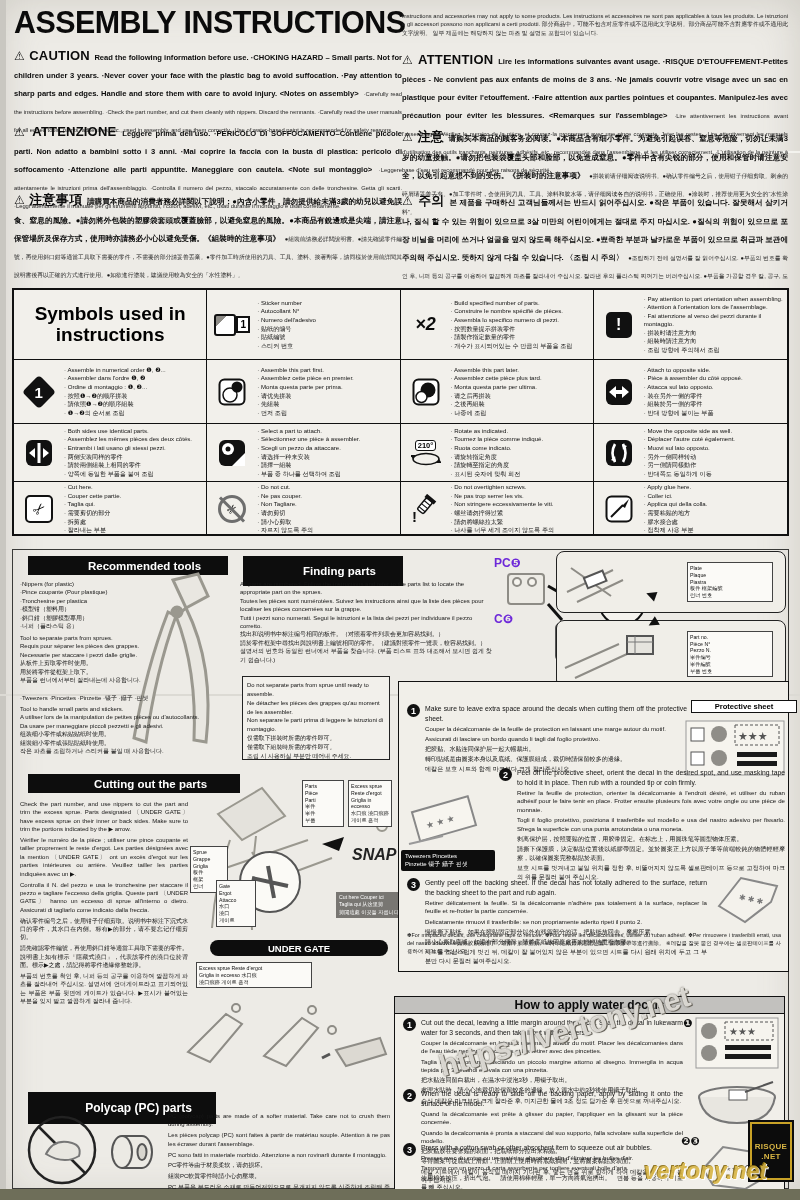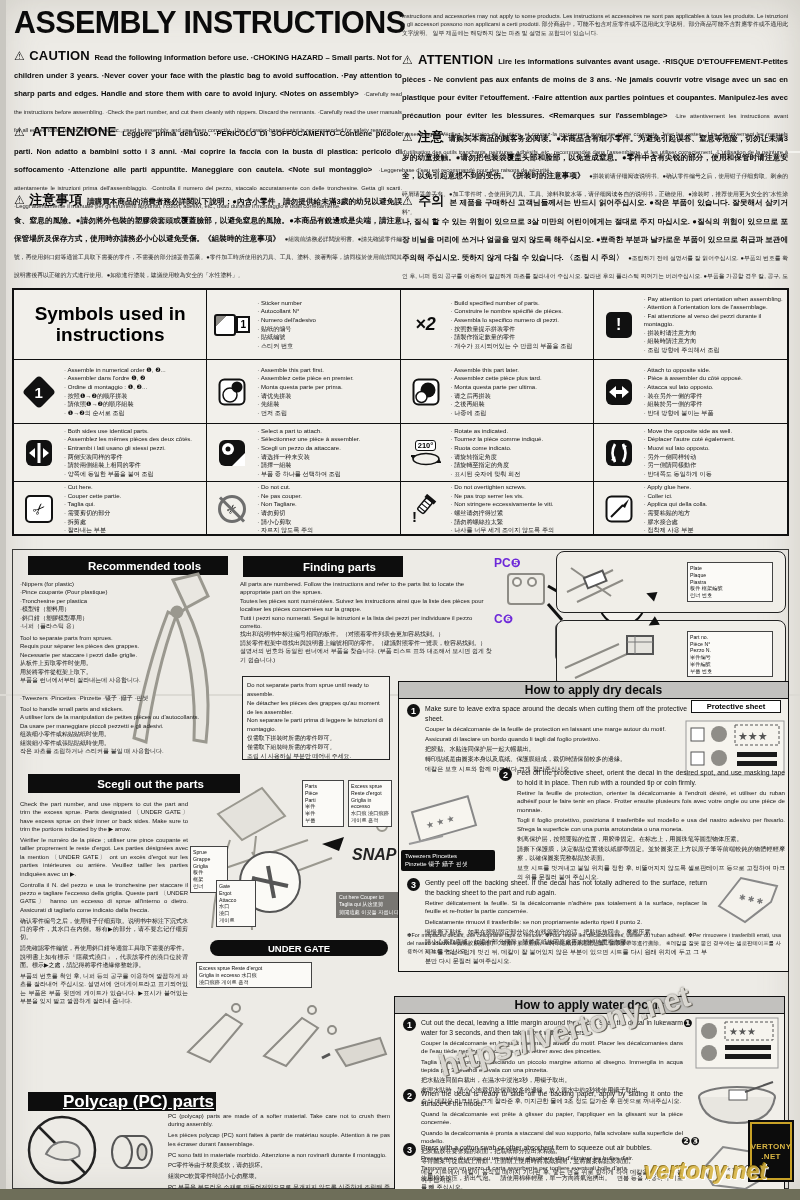--- a/index.html
+++ b/index.html
@@ -425,21 +425,21 @@
     </div>
   <div class="abs tinytxt" style="left:20px;top:705px;width:215px;">
       <div class="ln">Tool to handle small parts and stickers.</div>
       <div class="ln">A utiliser lors de la manipulation de petites pièces ou d'autocollants.</div>
       <div class="ln">Da usare per maneggiare piccoli pezzetti e gli adesivi.</div>
       <div class="ln">组装细小零件或粘贴贴纸时使用。</div>
       <div class="ln">組裝細小零件或張貼貼紙時使用。</div>
       <div class="ln">작은 파츠를 조립하거나 스티커를 붙일 때 사용합니다.</div>
     </div>
 
-  <div class="abs bar" style="left:243px;top:556px;width:160px;height:21px;font-size:11.5px;">Finding parts</div>
+  <div class="abs bar" style="left:243px;top:556px;width:160px;height:30px;font-size:11.5px;">Finding parts</div>
   <div class="abs tinytxt" style="left:240px;top:580px;width:252px;">
       <div class="ln">All parts are numbered. Follow the instructions and refer to the parts list to locate the appropriate part on the sprues.</div>
       <div class="ln">Toutes les pièces sont numérotées. Suivez les instructions ainsi que la liste des pièces pour localiser les pièces concernées sur la grappe.</div>
       <div class="ln">Tutti i pezzi sono numerati. Segui le istruzioni e la lista dei pezzi per individuare il pezzo corretto.</div>
       <div class="ln">找出和说明书中标注编号相同的板件。（对照着零件列表会更加容易找到。）</div>
       <div class="ln">請於零件框架中尋找出與說明書上編號相同的零件。（建議對照零件一覽表，較容易找到。）</div>
       <div class="ln">설명서의 번호와 동일한 런너에서 부품을 찾습니다. (부품 리스트 표와 대조해서 보시면 쉽게 찾기 쉽습니다.)</div>
     </div>
   <div class="abs notebox" style="left:242px;top:676px;width:148px;height:84px;">
       <div class="ln">Do not separate parts from sprue until ready to assemble.</div>
@@ -495,21 +495,21 @@
         <div class="ln">Pièce N°</div>
         <div class="ln">Pezzo N.</div>
         <div class="ln">零件编号</div>
         <div class="ln">零件編號</div>
         <div class="ln">부품 번호</div>
       </div>
   </div>
   <div class="abs arrowR" style="left:646px;top:590px;transform:rotate(200deg);"></div>
   <div class="abs arrowR" style="left:648px;top:618px;transform:rotate(150deg);"></div>
 
-  <div class="abs bar" style="left:28px;top:774px;width:212px;height:19px;font-size:11.5px;">Scegli out the parts</div>
+  <div class="abs bar" style="left:28px;top:774px;width:212px;height:19px;font-size:11.5px;">Cutting out the parts</div>
   <div class="abs tinytxt para" style="left:20px;top:800px;width:168px;text-align:justify;">
       <div class="ln">Check the part number, and use nippers to cut the part and trim the excess sprue. Parts designated 〔UNDER GATE〕 have excess sprue on their inner or back sides. Make sure to trim the portions indicated by the ▶ arrow.</div>
       <div class="ln">Vérifier le numéro de la pièce ; utiliser une pince coupante et tailler proprement le reste d'ergot. Les parties désignées avec la mention 〔UNDER GATE〕 ont un excès d'ergot sur les parties intérieures ou arrière. Veuillez tailler les parties indiquées avec un ▶.</div>
       <div class="ln">Controlla il N. del pezzo e usa le tronchesine per staccare il pezzo e tagliare l'eccesso della griglia. Queste parti 〔UNDER GATE〕 hanno un eccesso di sprue all'interno o dietro. Assicurati di tagliarlo come indicato dalla freccia.</div>
       <div class="ln">确认零件编号之后，使用钳子仔细剪取。说明书中标注下沉式水口的零件，其水口在内侧。标有▶的部分，请不要忘记仔细剪切。</div>
       <div class="ln">請先確認零件編號，再使用斜口鉗等適當工具取下需要的零件。說明書上如有標示『隱藏式澆口』，代表該零件的澆口位於背面。標示▶之處，請記得將零件邊緣修整乾淨。</div>
       <div class="ln">부품의 번호를 확인 후, 니퍼 등의 공구를 이용하여 깔끔하게 파츠를 잘라내어 주십시오. 설명서에 언더게이트라고 표기되어있는 부품은 부품 뒷면에 게이트가 있습니다. ▶표시가 붙어있는 부분을 잊지 말고 깔끔하게 잘라내 줍니다.</div>
     </div>
 
   <div class="abs" style="left:190px;top:778px;">
@@ -582,21 +582,21 @@
         <path d="M84 64 L122 26 L138 36 L106 74 Z"></path>
         <circle cx="56" cy="16" r="4"></circle>
           <circle cx="132" cy="18" r="4"></circle>
           <circle cx="152" cy="38" r="4"></circle>
         <path d="M156 58 L200 46 L206 62 L166 74 Z" fill="#dcd9d2"></path>
         <path d="M150 62 l-8 4" stroke="#555" stroke-width="3"></path>
       </g>
     </svg>
   </div>
 
-  <div class="abs bar" style="left:28px;top:1092px;width:188px;height:19px;font-size:17px;text-decoration:underline;">Polycap (PC) parts</div>
+  <div class="abs bar" style="left:28px;top:1092px;width:188px;height:32px;font-size:12px;">Polycap (PC) parts</div>
   <div class="abs" style="left:26px;top:1112px;">
     <svg width="140" height="76">
       <g fill="none" stroke="#222" stroke-width="2.5">
         <circle cx="36" cy="38" r="33"></circle>
         <line x1="13" y1="15" x2="59" y2="61"></line>
       </g>
       <path d="M20 42 q8 -16 26 -11 q10 3 7 13 q-15 9 -33 -2 z" fill="#e8e6e0" stroke="#777" stroke-width="2"></path>
       <g fill="#eceae4" stroke="#555" stroke-width="2">
         <path d="M96 24 h20 a10 16 0 0 1 0 32 h-20"></path>
         <ellipse cx="96" cy="40" rx="10" ry="16"></ellipse>
@@ -607,33 +607,32 @@
   <div class="abs tinytxt para" style="left:168px;top:1112px;width:222px;text-align:justify;">
       <div class="ln">PC (polycap) parts are made of a softer material. Take care not to crush them during assembly.</div>
       <div class="ln">Les pièces polycap (PC) sont faites à partir de matériau souple. Attention à ne pas les écraser durant l'assemblage.</div>
       <div class="ln">PC sono fatti in materiale morbido. Attenzione a non rovinarli durante il montaggio.</div>
       <div class="ln">PC零件等由于材质柔软，请勿损坏。</div>
       <div class="ln">組裝PC軟質零件時請小心勿壓壞。</div>
       <div class="ln">PC 부품은 부드러운 소재로 만들어져있으므로 뭉개지지 않도록 신중하게 조립해 주십시오.</div>
     </div>
 
   <div class="abs decalbox" style="left:398px;top:681px;width:391px;height:291px;">
-    <div class="dbar">How to apply dry decals</div>
     <div class="abs" style="left:8px;top:22px;display:flex;gap:5px;width:280px;">
       <span class="stepnum">1</span>
       <div class="steplines">
           <div class="ln">Make sure to leave extra space around the decals when cutting them off the protective sheet.</div>
           <div class="ln">Couper la décalcomanie de la feuille de protection en laissant une marge autour du motif.</div>
           <div class="ln">Assicurati di lasciare un bordo quando li tagli dal foglio protettivo.</div>
           <div class="ln">把胶贴、水贴连同保护层一起大幅裁出。</div>
           <div class="ln">轉印貼紙是由圖案本身以及底紙、保護膜組成，裁切時請保留較多的邊緣。</div>
           <div class="ln">데칼은 보호 시트와 함께 마크보다 크게 잘라주십시오.</div>
         </div>
     </div>
-    <div class="abs protl" style="left:292px;top:18px;width:90px;">Protective sheet</div>
+    <div class="abs protl" style="left:292px;top:18px;width:106px;">Protective sheet</div>
     <div class="abs" style="left:286px;top:38px;">
       <svg width="100" height="56">
         <rect x="1" y="1" width="98" height="54" fill="#f6f4ee" stroke="#999"></rect>
         <rect x="6" y="8" width="13" height="13" fill="#fff" stroke="#555"></rect>
         <circle cx="34" cy="14" r="8" fill="#8f8d88"></circle>
         <rect x="50" y="5" width="44" height="20" fill="none" stroke="#555" stroke-dasharray="3 2"></rect>
         <text x="53" y="20" font-size="11" fill="#555">★★★</text>
         <rect x="6" y="32" width="13" height="13" fill="#fff" stroke="#555"></rect>
         <circle cx="34" cy="38" r="8" fill="#8f8d88"></circle>
         <rect x="52" y="32" width="40" height="5" fill="#1a1a1a"></rect>
@@ -743,19 +742,19 @@
           <div class="ln">Press with a cotton swab or other absorbent item to squeeze out air bubbles.</div>
           <div class="ln">Presser avec du coton ou un matériau absorbant afin d'éliminer les bulles d'air.</div>
           <div class="ln">Tampona con un pezzo di carta assorbente per togliere eventuali bolle d'aria.</div>
           <div class="ln">使用棉签按压，挤出气泡。　請使用棉棒輕壓，單一方向將氣泡擠出。　면봉 등을 사용하여 기포를 빼 주십시오.</div>
         </div>
     </div>
   </div>
 
   <div class="abs wmdiag" style="left:440px;top:1050px;">https://vertony.net</div>
   <div class="abs logo" style="left:750px;top:1122px;width:42px;height:58px;">
-    <div>VERTONY</div>
+    <div>RISQUE</div>
     <div>.NET</div>
   </div>
   <div class="abs wmurl" style="left:644px;top:1158px;">vertony.net</div>
 
   <div class="abs edgeB"></div>
 </div>
 
 </body></html>

